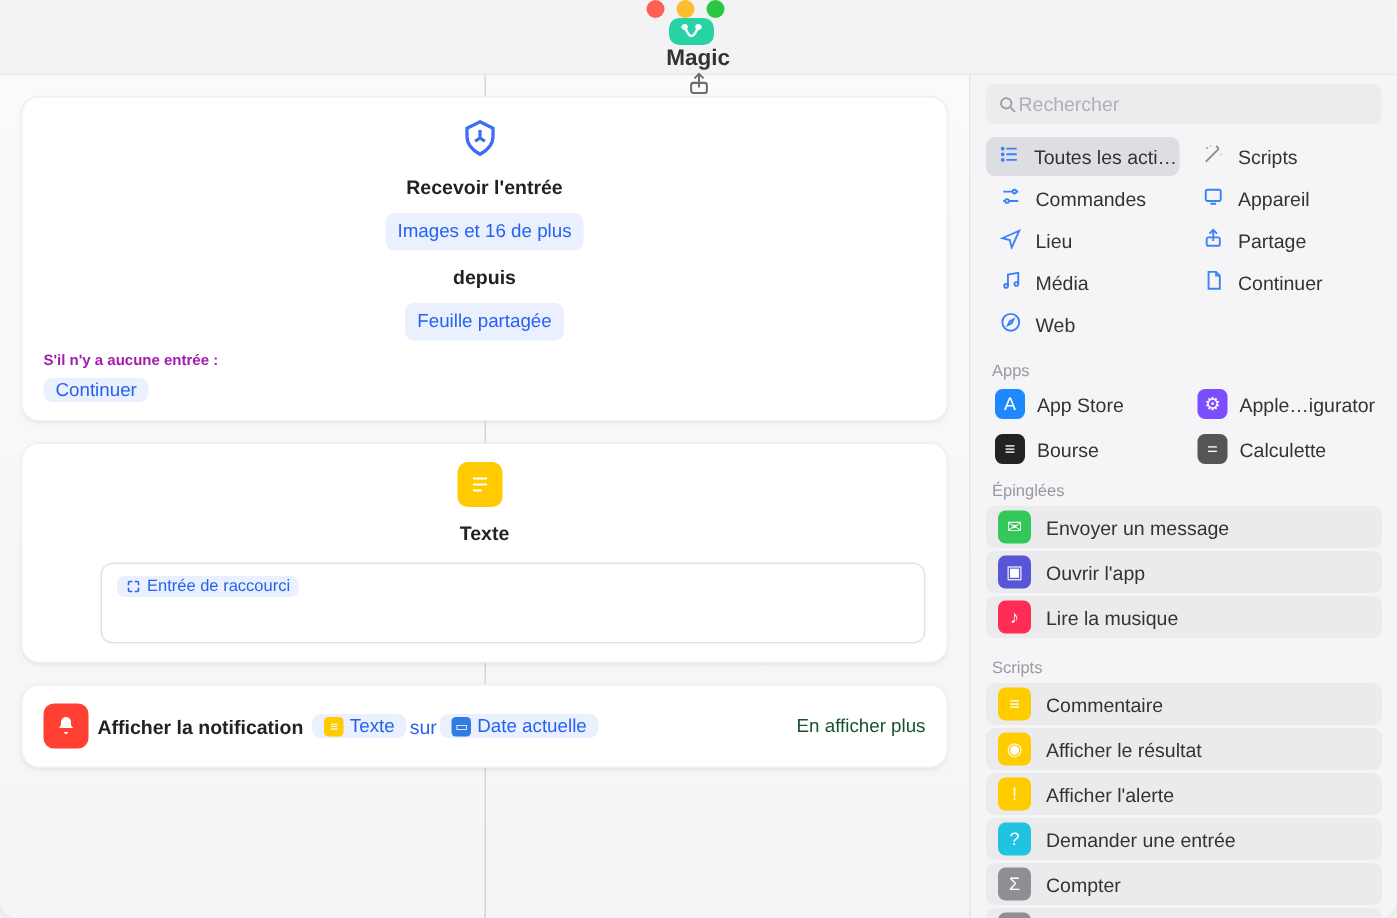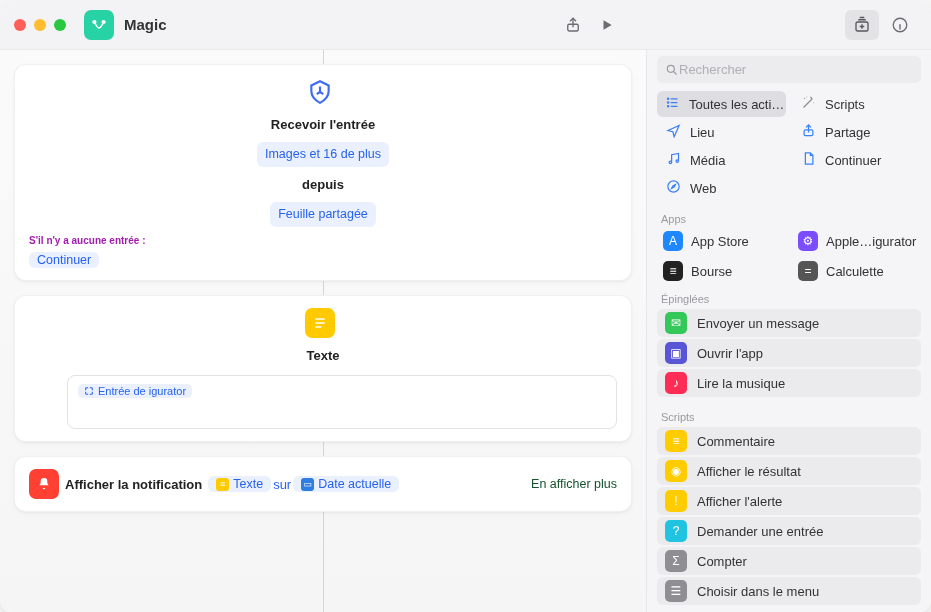--- a/index.html
+++ b/index.html
@@ -21,20 +21,21 @@
     overflow: hidden;
     display: flex; flex-direction: column;
   }
   .titlebar {
     height: 50px;
     display: flex; align-items: center;
     padding: 0 14px;
     background: #f3f2f4;
     border-bottom: 1px solid rgba(0,0,0,0.04);
     position: relative;
+    flex-direction: column;
   }
   .traffic { display: flex; gap: 8px; margin-right: 18px; }
   .traffic span { width: 12px; height: 12px; border-radius: 50%; display: block; }
   .dot-red { background:#ff5f57; } .dot-yellow{background:#febc2e;} .dot-green{background:#28c840;}
   .shortcut-icon {
     width: 30px; height: 30px; border-radius: 7px;
     background: #27d3a4;
     display:flex;align-items:center;justify-content:center;
     margin-right: 10px;
   }
@@ -259,21 +260,21 @@
                 <path d="M5 6h14M5 12h14M5 18h9"></path>
               </svg>
           </span>
           <span class="strong">Texte</span>
         </div>
         <div class="inner-field">
           <span class="tag-small">
             <svg width="10" height="10" viewBox="0 0 24 24" fill="none" stroke="#2662f0" stroke-width="2.5">
                 <path d="M10 4H6a2 2 0 00-2 2v4M14 4h4a2 2 0 012 2v4M10 20H6a2 2 0 01-2-2v-4M14 20h4a2 2 0 002-2v-4"></path>
               </svg>
-            <span>Entrée de igurator</span>
+            <span>Entrée de raccourci</span>
           </span>
         </div>
       </div>
 
       <div class="card" style="display:flex;align-items:center">
         <span class="action-icon ic-red">
           <svg width="16" height="16" viewBox="0 0 24 24" fill="#fff">
               <path d="M12 3a5 5 0 00-5 5v3l-2 3h14l-2-3V8a5 5 0 00-5-5zM10 18a2 2 0 004 0"></path>
             </svg>
         </span>
@@ -314,20 +315,35 @@
               <span>Toutes les acti…</span>
             </div>
             <div class="cat">
               <span class="ci" style="color:#8e8e93"><svg width="15" height="15" viewBox="0 0 24 24" fill="none" stroke="currentColor" stroke-width="2">
                   <path d="M4 20L18 6M15 3l3 3M5 5l1 1M9 3l.5.5M20 12l.5.5"></path>
                 </svg></span>
               <span>Scripts</span>
             </div>
             <div class="cat">
               <span class="ci" style="color:#3b82f6"><svg width="15" height="15" viewBox="0 0 24 24" fill="none" stroke="currentColor" stroke-width="2">
+                  <path d="M4 7h10M18 7h2M4 17h2M10 17h10"></path>
+                  <circle cx="16" cy="7" r="2"></circle>
+                  <circle cx="8" cy="17" r="2"></circle>
+                </svg></span>
+              <span>Commandes</span>
+            </div>
+            <div class="cat">
+              <span class="ci" style="color:#3b82f6"><svg width="15" height="15" viewBox="0 0 24 24" fill="none" stroke="currentColor" stroke-width="2">
+                  <rect x="4" y="5" width="16" height="12" rx="2"></rect>
+                  <path d="M9 20h6"></path>
+                </svg></span>
+              <span>Appareil</span>
+            </div>
+            <div class="cat">
+              <span class="ci" style="color:#3b82f6"><svg width="15" height="15" viewBox="0 0 24 24" fill="none" stroke="currentColor" stroke-width="2">
                   <path d="M3 12l18-8-8 18-2-8-8-2z"></path>
                 </svg></span>
               <span>Lieu</span>
             </div>
             <div class="cat">
               <span class="ci" style="color:#3b82f6"><svg width="15" height="15" viewBox="0 0 24 24" fill="none" stroke="currentColor" stroke-width="2">
                   <path d="M12 3v12M8 7l4-4 4 4"></path>
                   <rect x="5" y="11" width="14" height="9" rx="2"></rect>
                 </svg></span>
               <span>Partage</span>

